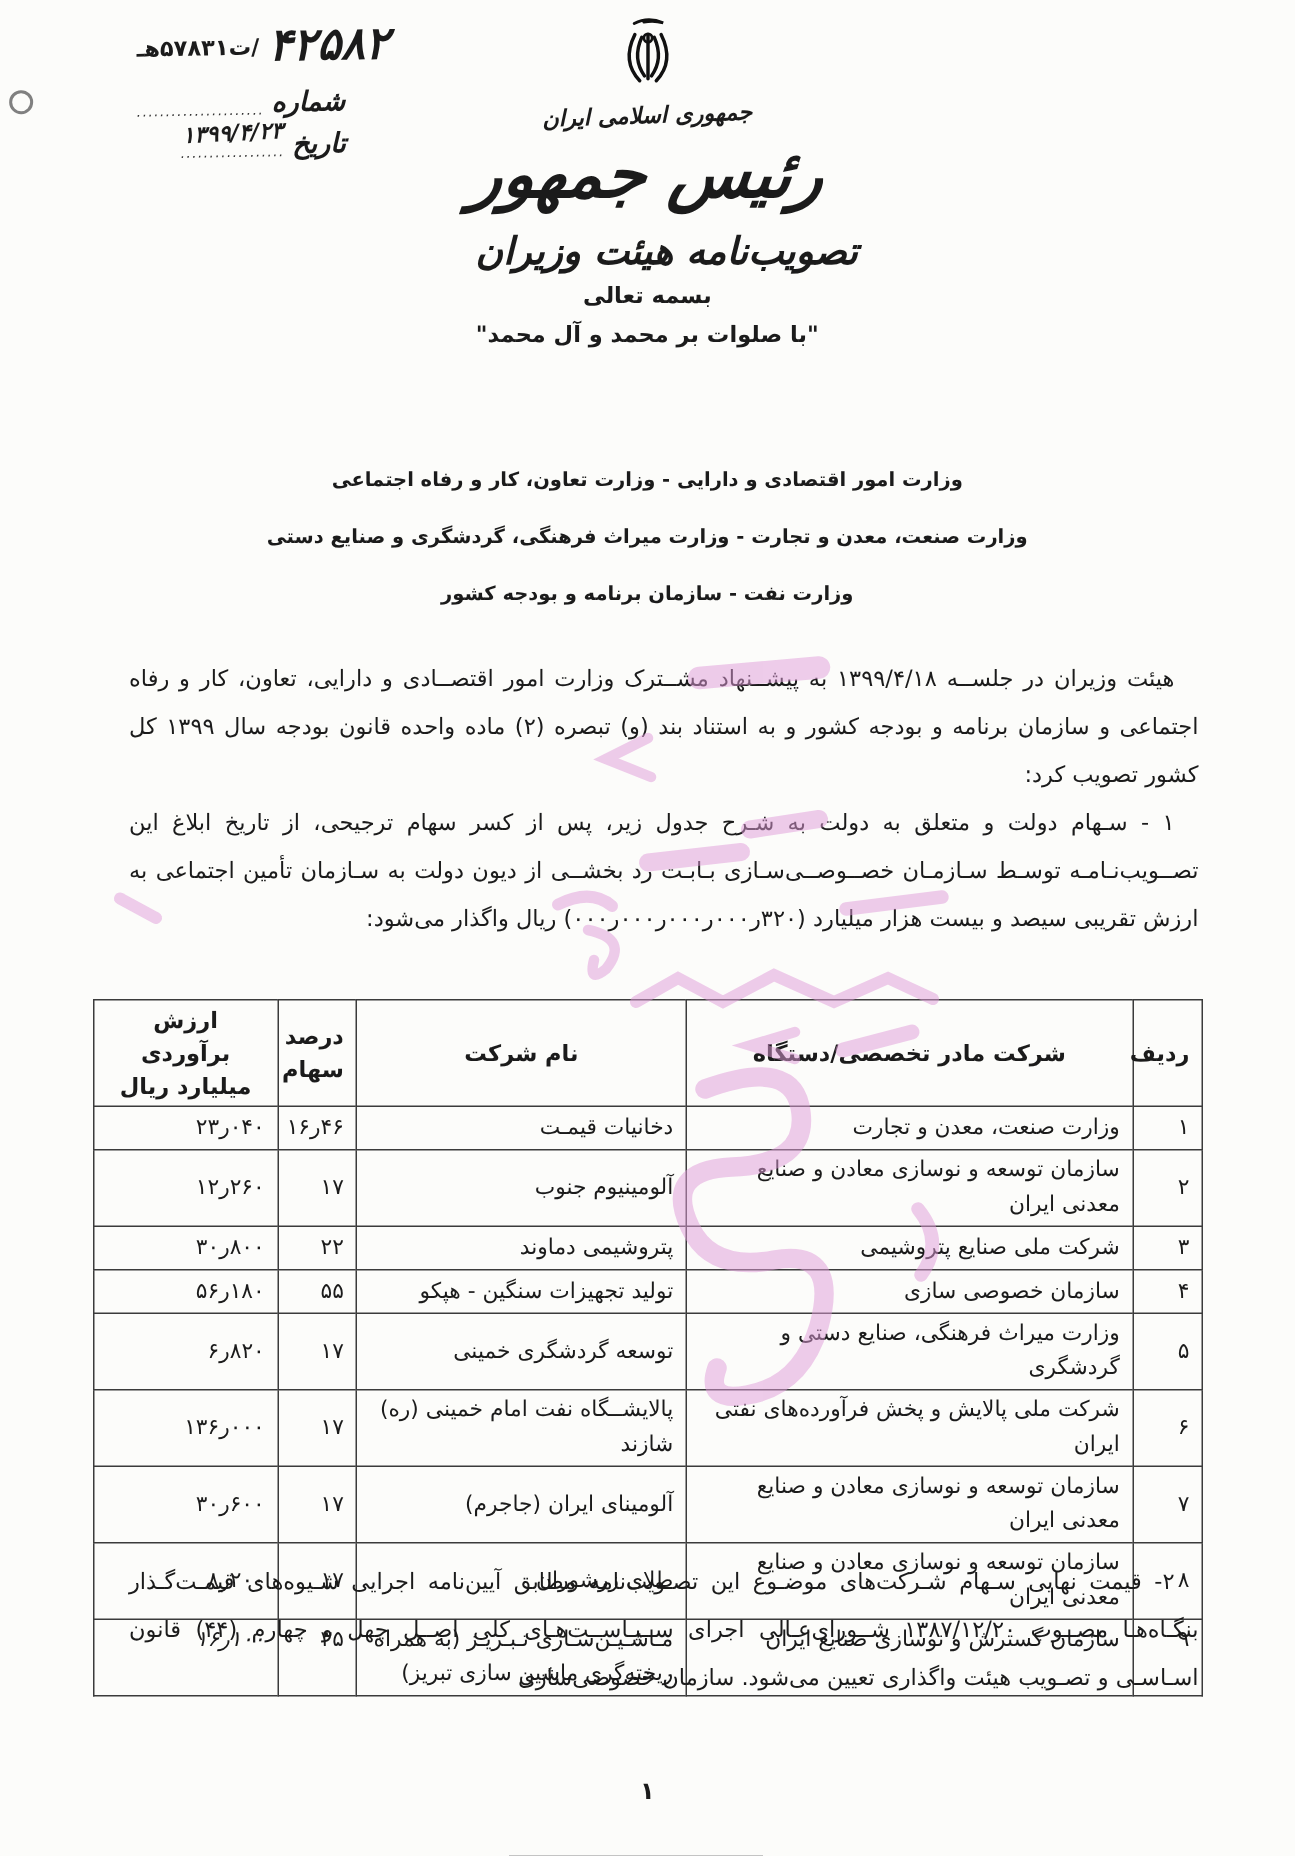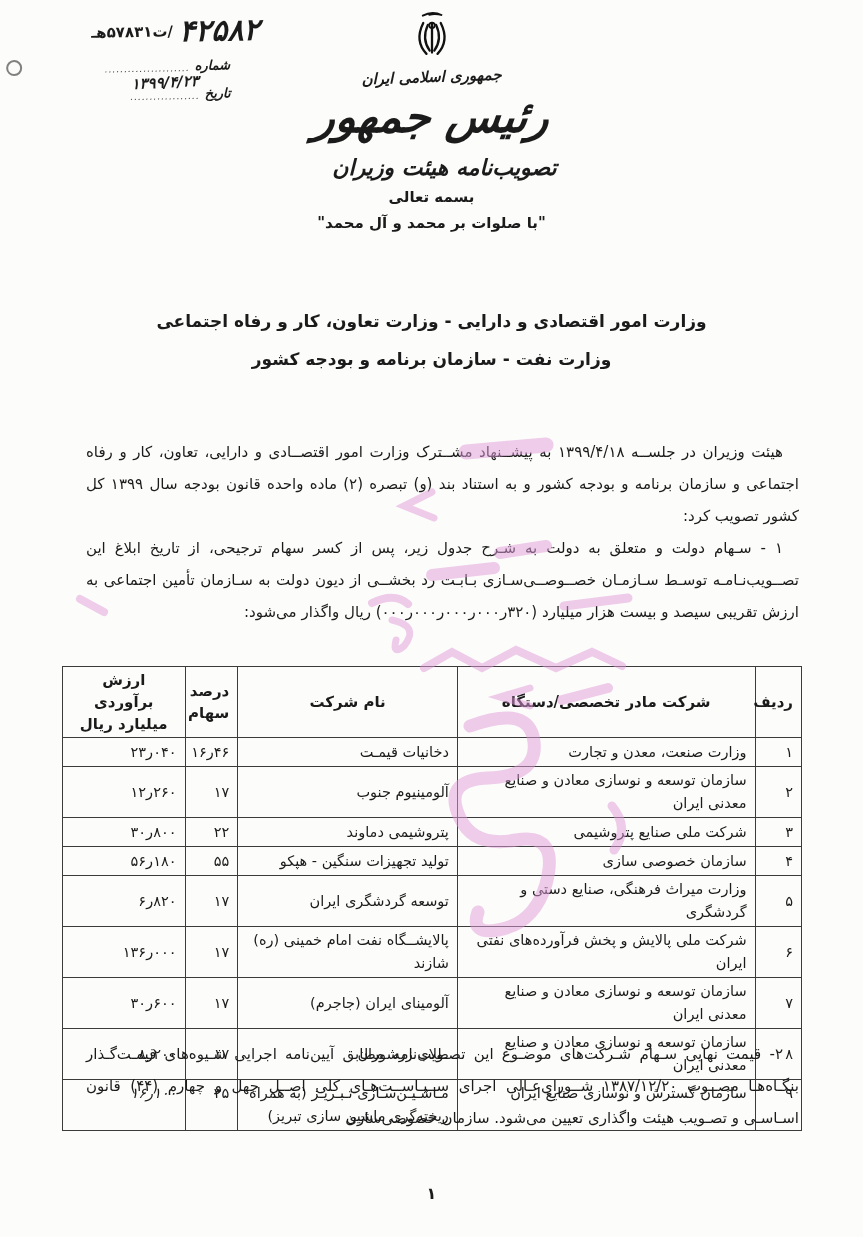--- a/index.html
+++ b/index.html
@@ -9,36 +9,36 @@
     font-family:"DejaVu Sans",sans-serif;
   }
   
   .reg-block{position:absolute;top:14px;left:10px;width:250px;direction:rtl;transform:rotate(-1deg);}
   .reg-number-line{display:flex;direction:rtl;align-items:center;justify-content:flex-start;gap:6px;white-space:nowrap;}
   .reg-number-big{font-size:30px;font-weight:700;font-style:italic;letter-spacing:2px;}
   .reg-number-small{font-size:15px;font-weight:700;}
   .stamp-circle{position:absolute;top:44px;right:238px;width:12px;height:12px;border:2.5px solid #6a6a6a;border-radius:50%;opacity:.85;}
   .reg-fields{margin:10px 30px 0 0;width:150px;font-style:italic;}
   .reg-row{display:flex;direction:rtl;align-items:flex-end;gap:5px;}
-  .reg-label{font-size:13px;font-weight:700;white-space:nowrap;}
+  .reg-label{font-size:18px;font-weight:700;white-space:nowrap;}
   .reg-dots{font-size:9px;letter-spacing:1px;color:#333;white-space:nowrap;overflow:hidden;max-width:110px;}
   .reg-date-wrap{display:flex;flex-direction:column;align-items:center;}
   .reg-date-val{font-size:15px;font-weight:700;transform:rotate(-2deg);white-space:nowrap;}
   
   .center-head{position:absolute;top:10px;left:0;width:100%;text-align:center;direction:rtl;}
   .emblem{display:block;margin:0 auto;}
   .republic{font-size:15px;font-style:italic;font-weight:700;margin-top:8px;transform:rotate(-2deg);}
   .president{font-size:44px;font-style:italic;font-weight:700;margin-top:2px;line-height:58px;}
   .president span{display:inline-block;transform:skewX(-6deg);}
-  .doc-type{font-size:22px;font-style:italic;font-weight:700;margin-top:2px;line-height:40px;padding-left:26px;}
+  .doc-type{font-size:25px;font-style:italic;font-weight:700;margin-top:2px;line-height:40px;padding-left:26px;}
   .bismillah{font-size:15px;font-weight:700;}
   .salawat{font-size:15px;font-weight:700;margin-top:8px;}
   
   .recipients{position:absolute;top:302px;left:0;width:100%;text-align:center;direction:rtl;
-    font-size:17px;font-weight:700;line-height:38px;}
+    font-size:13px;font-weight:700;line-height:38px;}
   
   .body-text{position:absolute;right:64px;left:62px;direction:rtl;text-align:justify;
     font-size:15px;line-height:32px;margin-left:24px;}
   .p-intro{top:436px;}
   .p-item1{top:532px;}
   .p-item2{top:1038px;}
   .body-text p{margin:0;text-indent:16px;}
   .num{direction:ltr;unicode-bidi:bidi-override;}
   
   .doc-table{position:absolute;top:666px;right:61px;border-collapse:collapse;direction:rtl;
@@ -98,20 +98,21 @@
     </svg>
     <div class="republic">جمهوری اسلامی ایران</div>
     <div class="president"><span>رئیس جمهور</span></div>
     <div class="doc-type">تصویب‌نامه هیئت وزیران</div>
     <div class="bismillah">بسمه تعالی</div>
     <div class="salawat">"با صلوات بر محمد و آل محمد"</div>
   </div>
 
   <div class="recipients">
     <div>وزارت امور اقتصادی و دارایی - وزارت تعاون، کار و رفاه اجتماعی</div>
+    <div>وزارت صنعت، معدن و تجارت - وزارت میراث فرهنگی، گردشگری و صنایع دستی</div>
     <div>وزارت نفت  - سازمان برنامه و بودجه کشور</div>
   </div>
 
   <div class="body-text p-intro">
     <p>هیئت وزیران در جلســه ۱۳۹۹/۴/۱۸ به پیشــنهاد مشــترک وزارت امور اقتصــادی و دارایی، تعاون، کار و رفاه اجتماعی و سازمان برنامه و بودجه کشور و به استناد بند (و) تبصره (۲) ماده واحده قانون بودجه سال ۱۳۹۹ کل کشور تصویب کرد:</p>
   </div>
 
   <div class="body-text p-item1">
     <p><span>۱ - سـهام دولت و متعلق به دولت به شـرح جدول زیر، پس از کسر سهام ترجیحی، از تاریخ ابلاغ این تصــویب‌نـامـه توسـط سـازمـان خصــوصــی‌سـازی بـابـت رد بخشــی از دیون دولت به سـازمان تأمین اجتماعی به ارزش تقریبی سیصد و بیست هزار میلیارد</span> <span class="num">(۰۰۰ر۰۰۰ر۰۰۰ر۰۰۰ر۳۲۰)</span> <span>ریال واگذار می‌شود:</span></p>
   </div>
@@ -164,21 +165,21 @@
       <tr>
         <td class="cell-center"><span class="num">۴</span></td>
         <td class="cell-text">سازمان خصوصی سازی</td>
         <td class="cell-text">تولید تجهیزات سنگین - هپکو</td>
         <td class="cell-center"><span class="num">۵۵</span></td>
         <td class="cell-center"><span class="num">۵۶ر۱۸۰</span></td>
       </tr>
       <tr>
         <td class="cell-center"><span class="num">۵</span></td>
         <td class="cell-text">وزارت میراث فرهنگی، صنایع دستی و گردشگری</td>
-        <td class="cell-text">توسعه گردشگری ایران</td>
+        <td class="cell-text">توسعه گردشگری خمینی</td>
         <td class="cell-center"><span class="num">۱۷</span></td>
         <td class="cell-center"><span class="num">۶ر۸۲۰</span></td>
       </tr>
       <tr>
         <td class="cell-center"><span class="num">۶</span></td>
         <td class="cell-text">شرکت ملی پالایش و پخش فرآورده‌های نفتی ایران</td>
         <td class="cell-text">پالایشــگاه نفت امام خمینی (ره) شازند</td>
         <td class="cell-center"><span class="num">۱۷</span></td>
         <td class="cell-center"><span class="num">۱۳۶ر۰۰۰</span></td>
       </tr>

